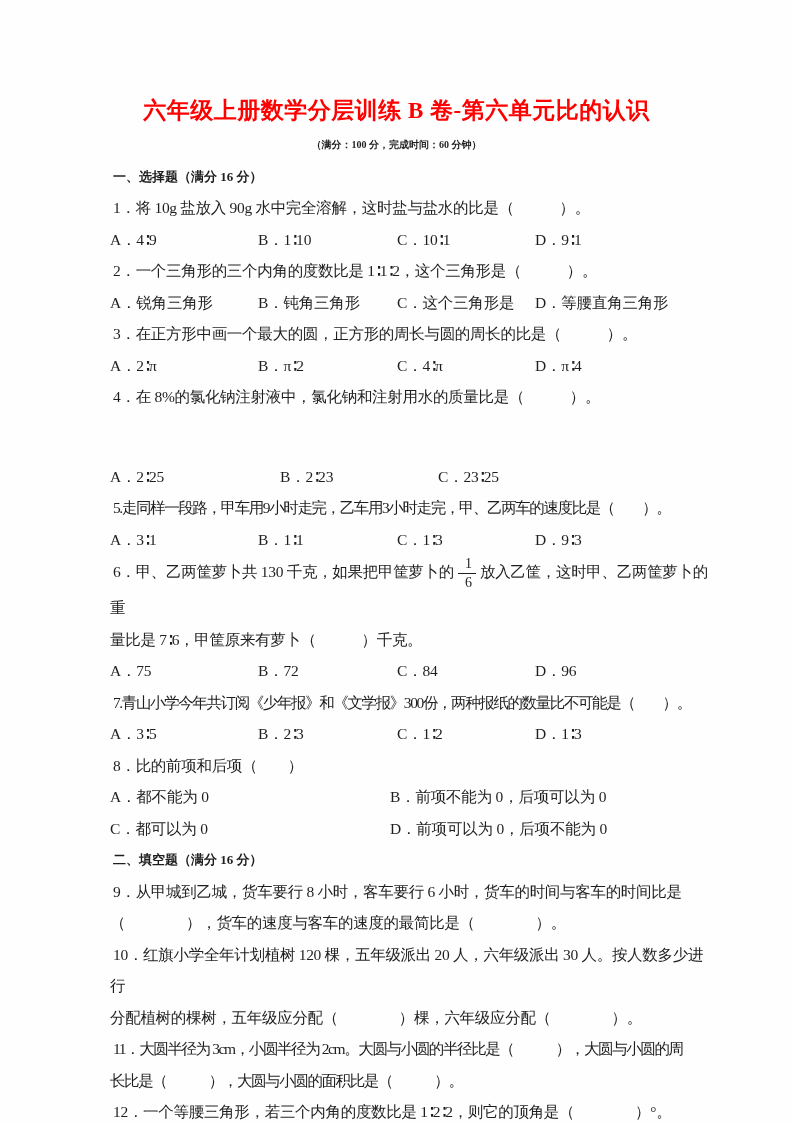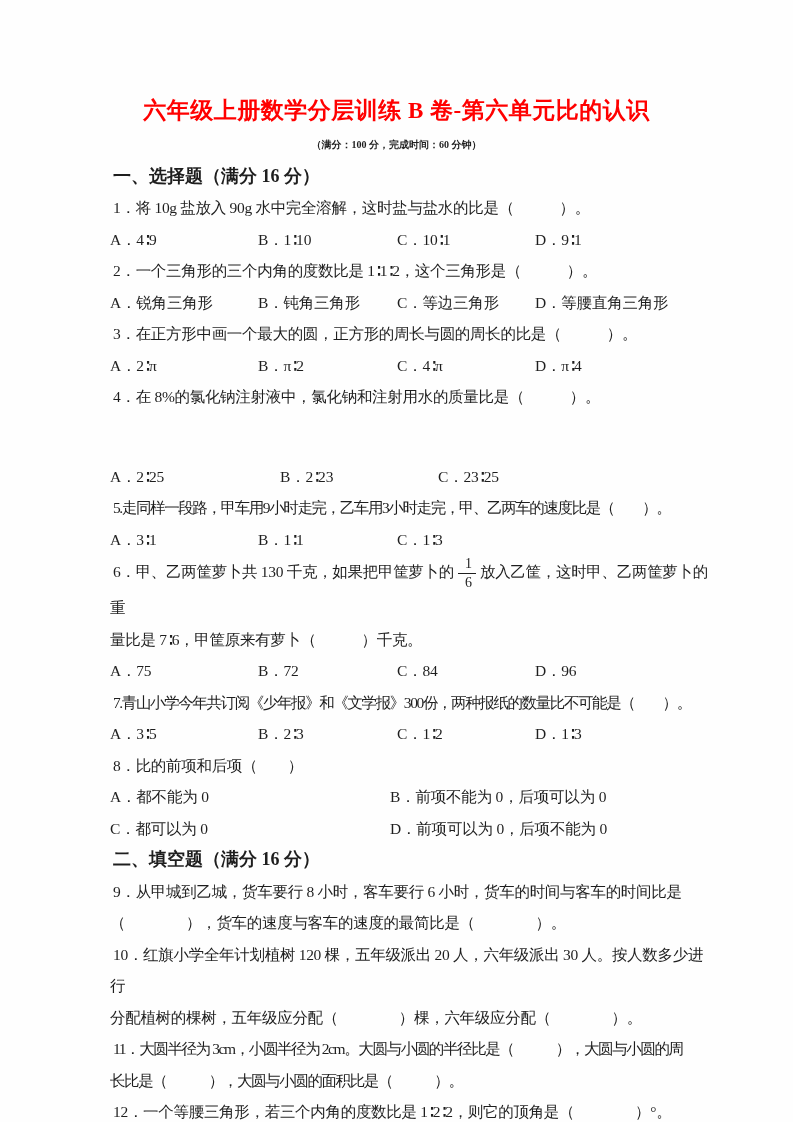--- a/index.html
+++ b/index.html
@@ -28,21 +28,21 @@
   .doc-subtitle{
     margin:0;
     font-size:10px;
     line-height:31.5px;
     font-weight:bold;
     text-align:center;
     color:#1e1e1e;
   }
   .sec-heading{
     margin:0;
-    font-size:18px;
+    font-size:13px;
     line-height:31.5px;
     font-weight:bold;
     text-indent:3px;
   }
   .q{
     margin:0 -34px 0 0;
     font-size:15.5px;
     line-height:31.5px;
     letter-spacing:-0.3px;
     white-space:pre-wrap;
@@ -94,21 +94,21 @@
     <span class="opt">A．4∶9</span>
     <span class="opt">B．1∶10</span>
     <span class="opt">C．10∶1</span>
     <span class="opt">D．9∶1</span>
   </div>
 
   <p class="q">2．一个三角形的三个内角的度数比是 1∶1∶2，这个三角形是（　　　）。</p>
   <div class="opts cols4">
     <span class="opt">A．锐角三角形</span>
     <span class="opt">B．钝角三角形</span>
-    <span class="opt">C．等边三角形</span>
+    <span class="opt">C．这个三角形是</span>
     <span class="opt">D．等腰直角三角形</span>
   </div>
 
   <p class="q">3．在正方形中画一个最大的圆，正方形的周长与圆的周长的比是（　　　）。</p>
   <div class="opts cols4">
     <span class="opt">A．2∶π</span>
     <span class="opt">B．π∶2</span>
     <span class="opt">C．4∶π</span>
     <span class="opt">D．π∶4</span>
   </div>
@@ -118,20 +118,21 @@
     <span class="opt">A．2∶25</span>
     <span class="opt">B．2∶23</span>
     <span class="opt">C．23∶25</span>
   </div>
 
   <p class="q condensed">5.走同样一段路，甲车用9小时走完，乙车用3小时走完，甲、乙两车的速度比是（　　）。</p>
   <div class="opts cols4">
     <span class="opt">A．3∶1</span>
     <span class="opt">B．1∶1</span>
     <span class="opt">C．1∶3</span>
+    <span class="opt">D．9∶3</span>
   </div>
 
   <p class="q"><span>6．甲、乙两筐萝卜共 130 千克，如果把甲筐萝卜的</span><span class="frac"><span class="frac-num">1</span><span class="frac-den">6</span></span><span>放入乙筐，这时甲、乙两筐萝卜的重
 量比是 7∶6，甲筐原来有萝卜（　　　）千克。</span></p>
   <div class="opts cols4">
     <span class="opt">A．75</span>
     <span class="opt">B．72</span>
     <span class="opt">C．84</span>
     <span class="opt">D．96</span>
   </div>

